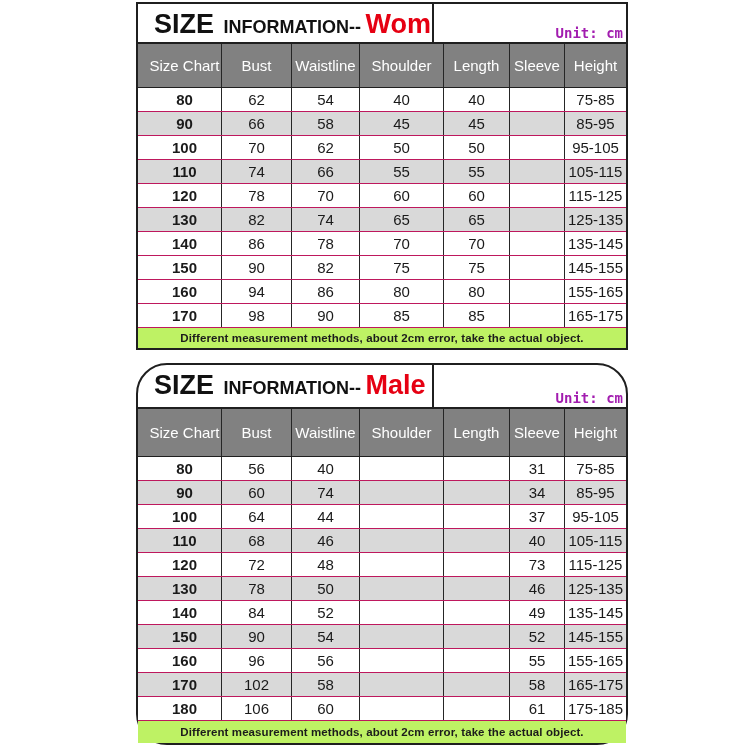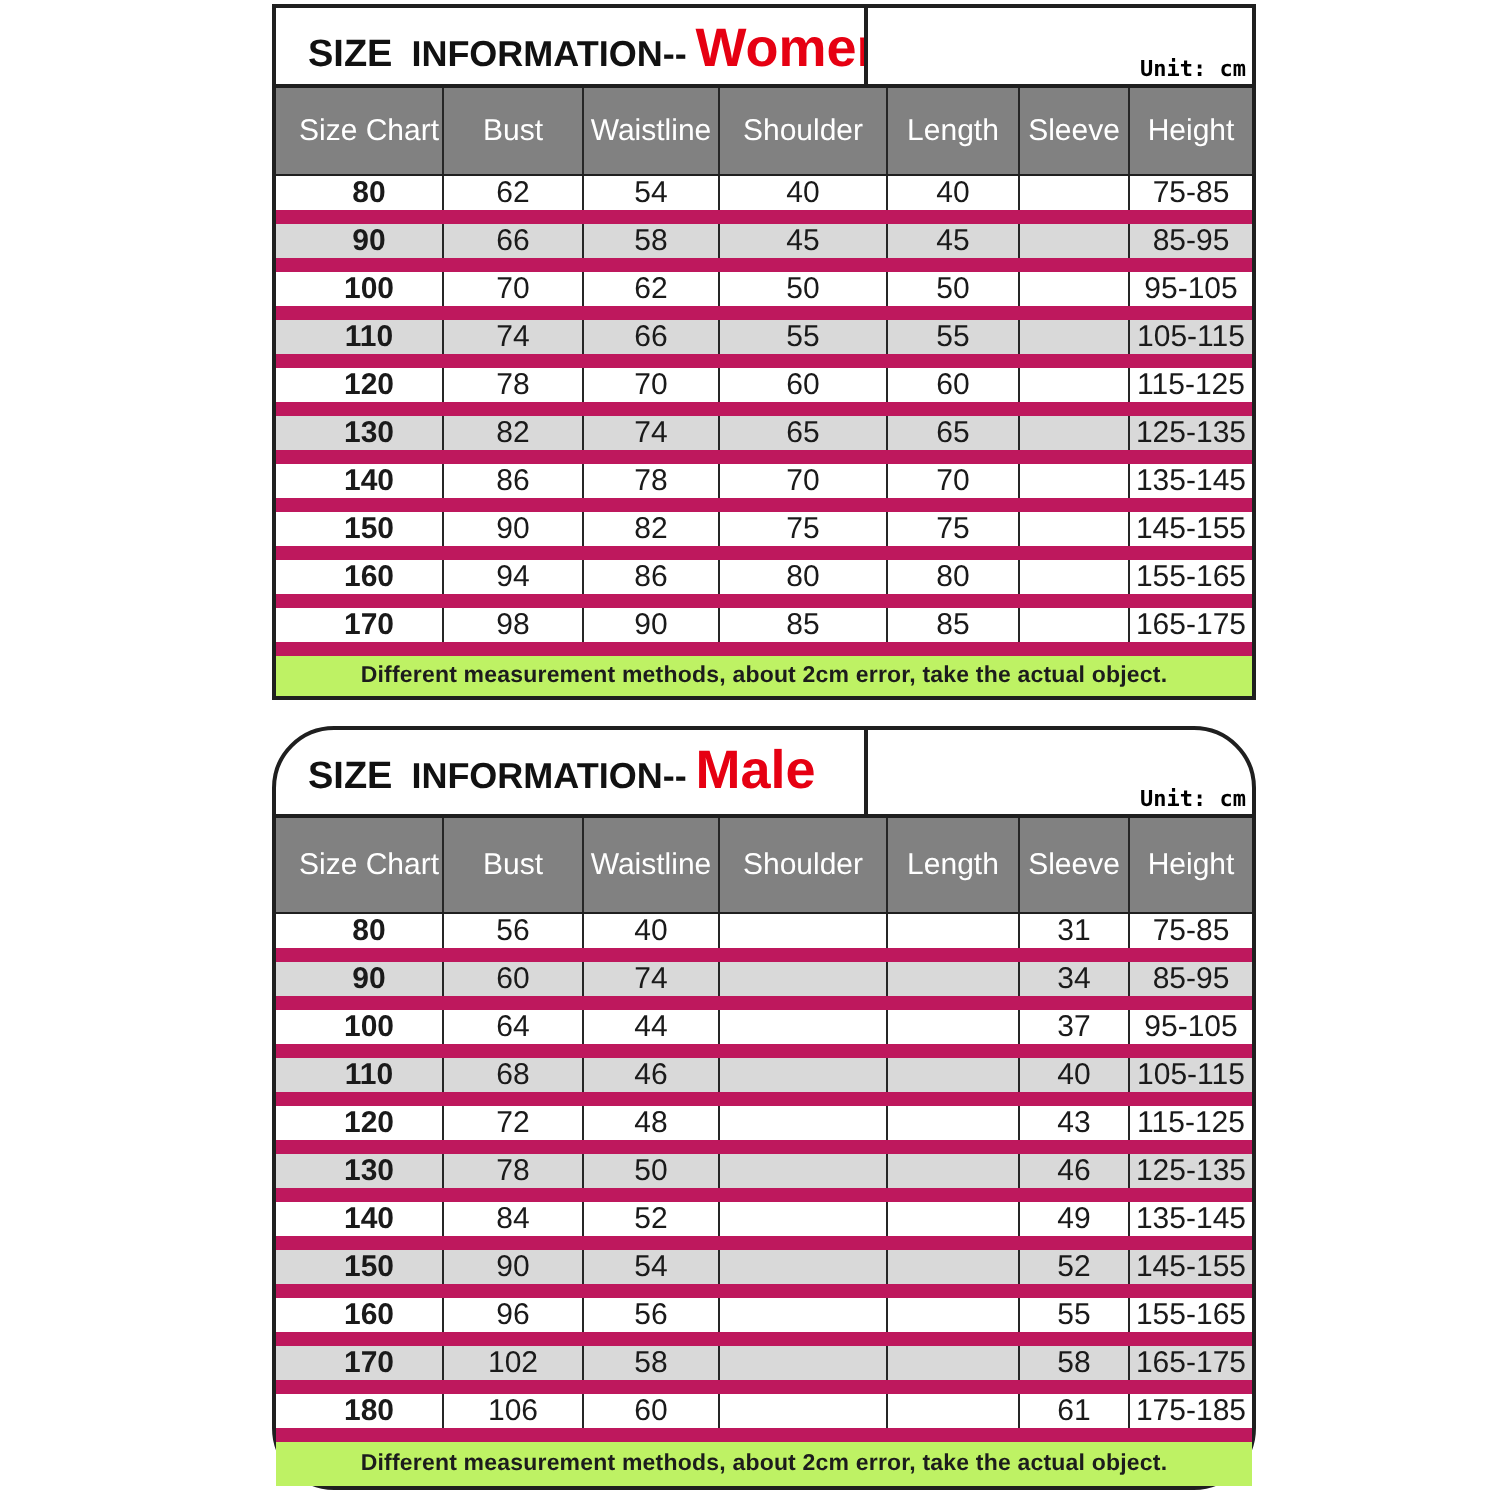--- a/index.html
+++ b/index.html
@@ -8,39 +8,39 @@
   .size-table{position:absolute;left:136px;width:492px;background:#ffffff;
               border:2px solid #1f1f1f;box-sizing:border-box;}
   #women-table{top:2px;}
   #male-table{top:363px;border-radius:31px;}
 
   .title-row{display:flex;border-bottom:2px solid #1f1f1f;box-sizing:border-box;}
   #women-table .title-row{height:40px;}
   #male-table .title-row{height:44px;}
   .title-left{width:296px;box-sizing:border-box;border-right:2px solid #1f1f1f;
               padding:5px 0 0 16px;white-space:nowrap;overflow:hidden;}
-  .t-prefix{font-size:19px;font-weight:700;letter-spacing:0px;color:#111111;}
+  .t-prefix{font-size:27px;font-weight:700;letter-spacing:0px;color:#111111;}
   .t-mid{font-size:18px;font-weight:700;color:#111111;margin-left:5px;}
   .t-gender{font-size:27px;font-weight:700;color:#e60012;}
   .title-right{flex:1;position:relative;}
   .unit-label{position:absolute;right:3px;bottom:1px;
-              font-family:"DejaVu Sans Mono",monospace;font-weight:700;font-size:11px;color:#000000;margin-top:20px;}
+              font-family:"DejaVu Sans Mono",monospace;font-weight:700;font-size:14px;color:#a21caf;margin-top:20px;}
 
   .grid-row{display:grid;grid-template-columns:74px 70px 68px 84px 66px 55px auto;
             box-sizing:border-box;padding-left:10px;}
   .cell{box-sizing:border-box;border-right:1px solid #262626;display:flex;
         align-items:center;justify-content:center;overflow:hidden;}
   .cell:last-child{border-right:none;}
 
   .header-row{background:#818181;border-bottom:1px solid #1f1f1f;}
   #women-table .header-row{height:44px;}
   #male-table .header-row{height:48px;}
   .hcell{color:#ffffff;font-size:15px;font-weight:400;}
 
-  .row{height:24px;border-bottom:7px solid #be185d;background:#ffffff;
+  .row{height:24px;border-bottom:1px solid #be185d;background:#ffffff;
        font-size:15px;text-align:right;}
   .row.shaded{background:#d9d9d9;}
   .size-col{font-weight:700;}
 
   .footnote-row{background:#bef264;display:flex;align-items:center;justify-content:center;}
   #women-table .footnote-row{height:20px;}
   #male-table .footnote-row{height:22px;}
   .footnote{font-size:11.5px;font-weight:700;color:#1c1c1c;letter-spacing:0.1px;}
 </style>
 </head>
@@ -221,21 +221,21 @@
           <div class="cell"></div>
           <div class="cell">40</div>
           <div class="cell">105-115</div>
         </div>
         <div class="grid-row row">
           <div class="cell size-col">120</div>
           <div class="cell">72</div>
           <div class="cell">48</div>
           <div class="cell"></div>
           <div class="cell"></div>
-          <div class="cell">43</div>
+          <div class="cell">73</div>
           <div class="cell">115-125</div>
         </div>
         <div class="grid-row row shaded">
           <div class="cell size-col">130</div>
           <div class="cell">78</div>
           <div class="cell">50</div>
           <div class="cell"></div>
           <div class="cell"></div>
           <div class="cell">46</div>
           <div class="cell">125-135</div>

